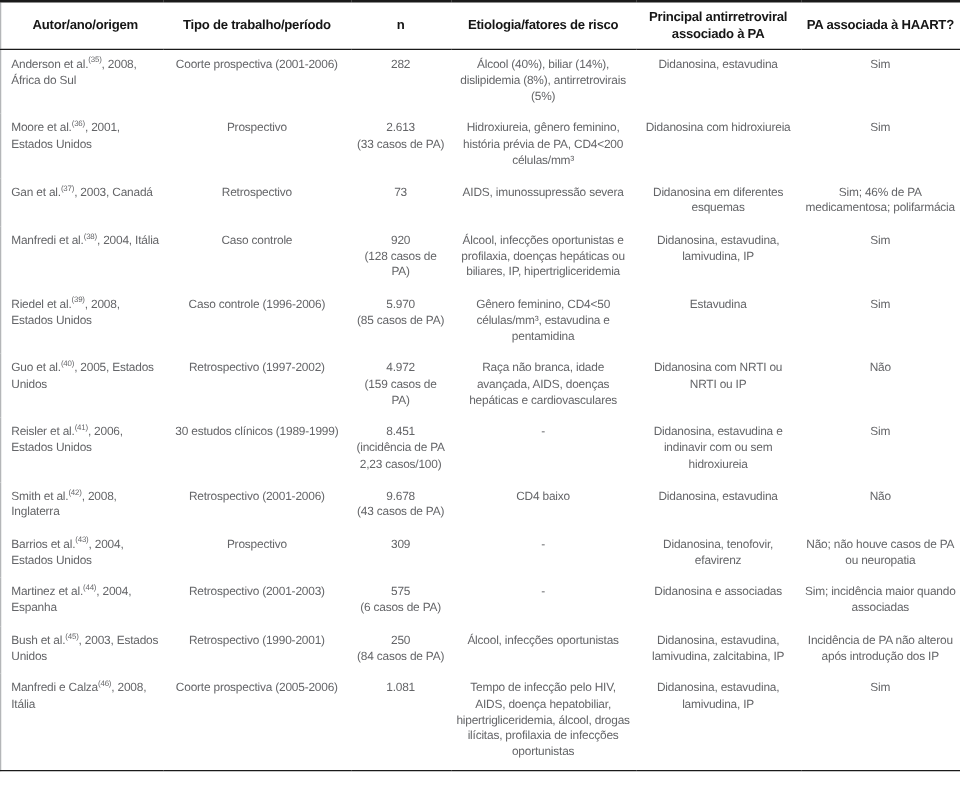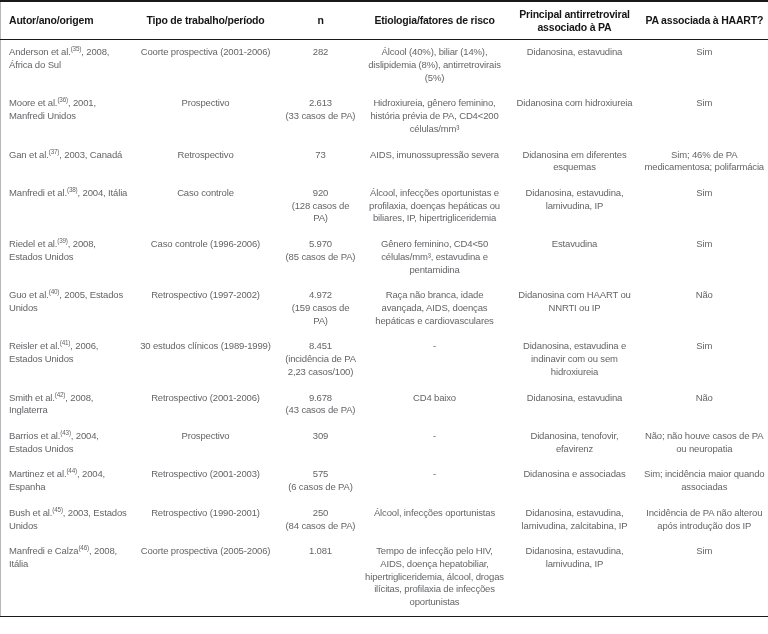--- a/index.html
+++ b/index.html
@@ -17,21 +17,21 @@
     border-bottom:1.5px solid #1a1a1a;
   }
   col.c1{width:130px;} col.c2{width:150px;} col.c3{width:80px;}
   col.c4{width:148px;} col.c5{width:132px;} col.c6{width:128px;}
   thead th{
     font-size:10.5px;font-weight:bold;color:#161616;
     letter-spacing:-0.2px;line-height:1.2;
     padding:6px 3px;vertical-align:middle;text-align:center;
     border-bottom:1.5px solid #1a1a1a;
   }
-  thead th.left{text-align:left;padding-left:8px;}
+  thead th.left{text-align:center;padding-left:8px;}
   tbody td{
     font-size:9.5px;color:#646568;letter-spacing:-0.15px;
     line-height:1.34;vertical-align:top;text-align:center;
     padding:6px 3px 7px 3px;
   }
   tbody td.left{text-align:left;padding-left:8px;}
   sup.ref{font-size:6.3px;vertical-align:super;line-height:0;}
   .n-detail:empty{display:none;}
   .footnote{
     font-size:7.8px;color:#58595b;letter-spacing:-0.1px;
@@ -68,21 +68,21 @@
     <td>
       <div>282</div>
 
     </td>
     <td>Álcool (40%), biliar (14%), dislipidemia (8%), antirretrovirais (5%)</td>
     <td>Didanosina, estavudina</td>
     <td>Sim</td>
   </tr>
 
   <tr>
-    <td class="left"><span>Moore et al.</span><sup class="ref">(36)</sup><span>, 2001, Manfredi Unidos</span></td>
+    <td class="left"><span>Moore et al.</span><sup class="ref">(36)</sup><span>, 2001, Estados Unidos</span></td>
     <td>Prospectivo</td>
     <td>
       <div>2.613</div>
       <div class="n-detail">(33 casos de PA)</div>
     </td>
     <td>Hidroxiureia, gênero feminino, história prévia de PA, CD4&lt;200 células/mm³</td>
     <td>Didanosina com hidroxiureia</td>
     <td>Sim</td>
   </tr>
 
@@ -123,21 +123,21 @@
   </tr>
 
   <tr>
     <td class="left"><span>Guo et al.</span><sup class="ref">(40)</sup><span>, 2005, Estados Unidos</span></td>
     <td>Retrospectivo (1997-2002)</td>
     <td>
       <div>4.972</div>
       <div class="n-detail">(159 casos de PA)</div>
     </td>
     <td>Raça não branca, idade avançada, AIDS, doenças hepáticas e cardiovasculares</td>
-    <td>Didanosina com HAART ou NNRTI ou IP</td>
+    <td>Didanosina com NRTI ou NRTI ou IP</td>
     <td>Não</td>
   </tr>
 
   <tr>
     <td class="left"><span>Reisler et al.</span><sup class="ref">(41)</sup><span>, 2006, Estados Unidos</span></td>
     <td>30 estudos clínicos (1989-1999)</td>
     <td>
       <div>8.451</div>
       <div class="n-detail">(incidência de PA 2,23 casos/100)</div>
     </td>

